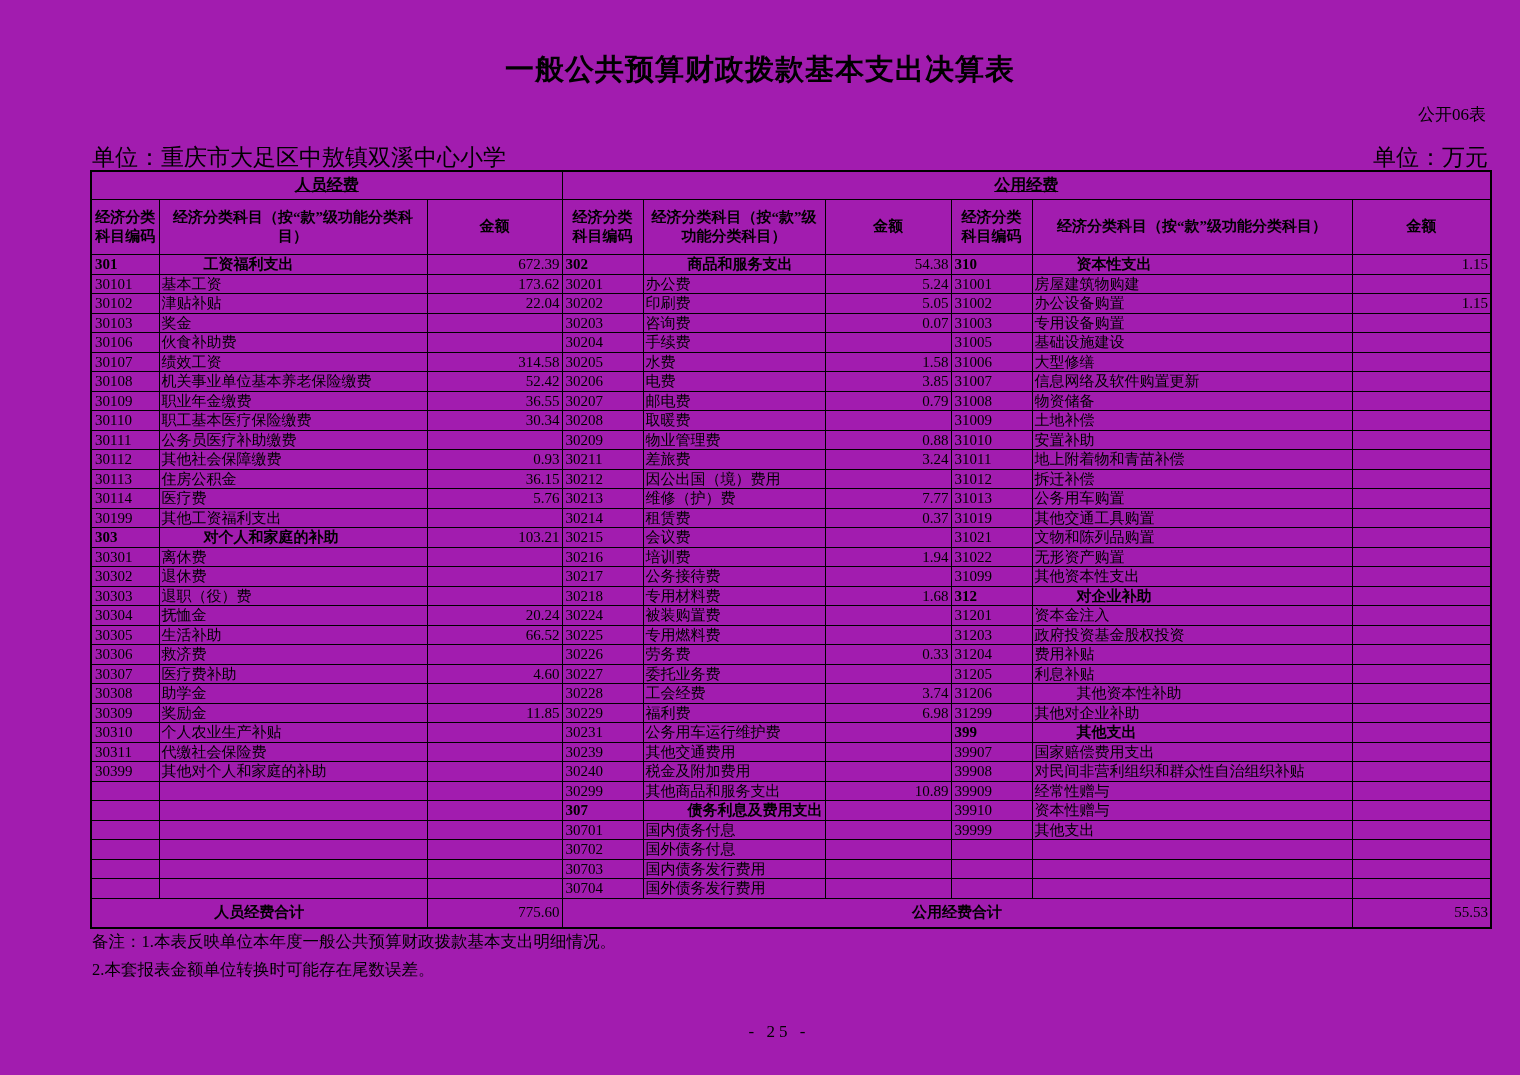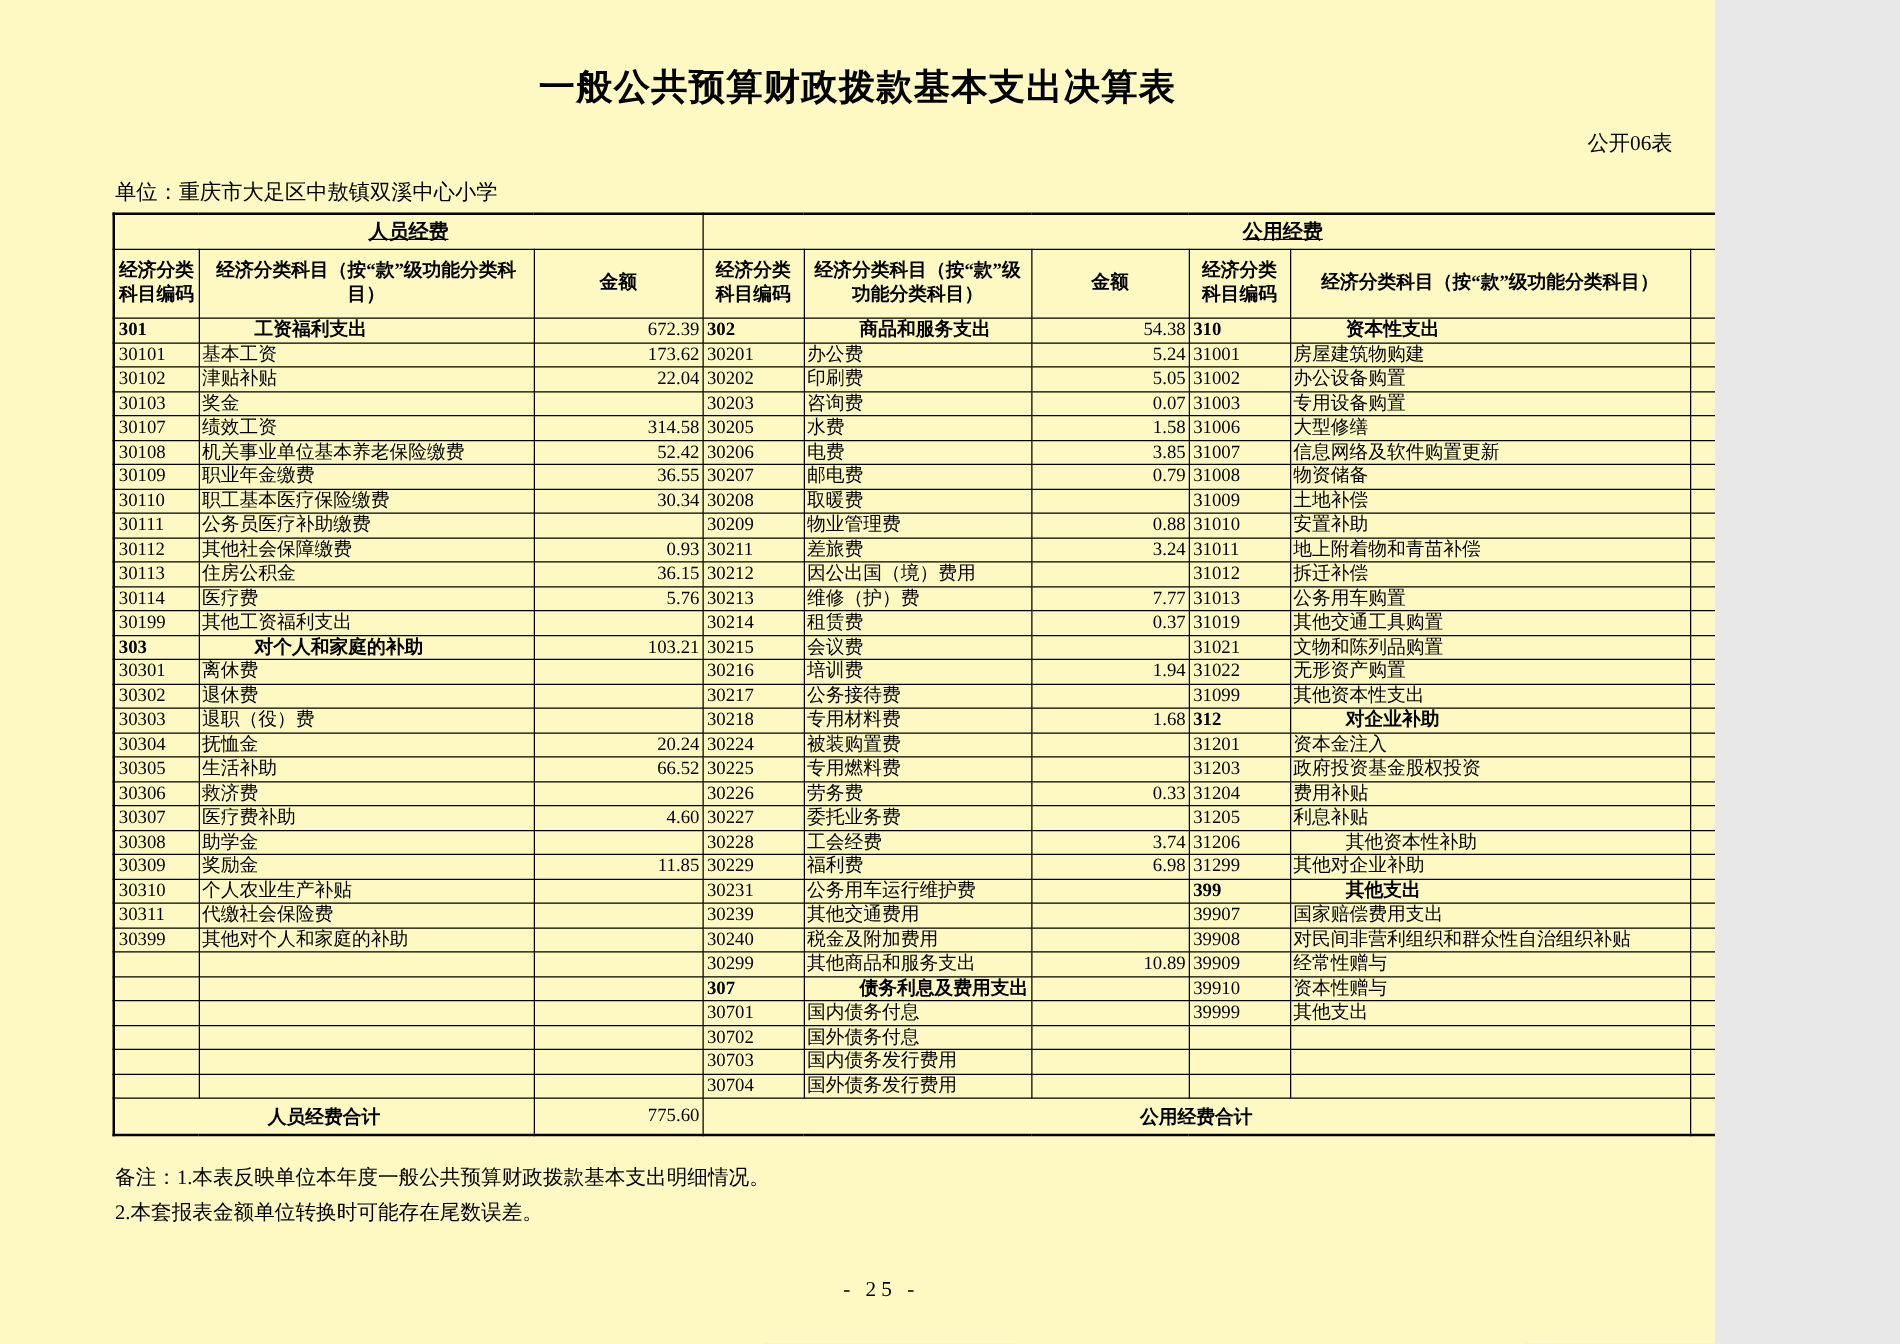--- a/index.html
+++ b/index.html
@@ -1,29 +1,29 @@
 <!DOCTYPE html>
 <html><head>
 <meta charset="utf-8">
 <style>
   html,body { margin:0; padding:0; background:#e8e8e8; }
   .doc {
-    position:relative; width:1372px; height:1075px; background:#fef9c3;
+    position:relative; width:1520px; height:1075px; background:#a21caf;
     font-family:"Liberation Serif","DejaVu Serif",serif; color:#000; overflow:hidden;
   }
   .title {
     position:absolute; top:50px; left:0; width:100%;
     text-align:center; font-size:29px; font-weight:bold; letter-spacing:1px;
   }
   .table-code {
     position:absolute; top:103px; right:34px; font-size:17px;
   }
   .meta-row {
     position:absolute; top:142px; left:92px; width:1396px;
-    display:flex; justify-content:space-between; font-size:17px;
+    display:flex; justify-content:space-between; font-size:23px;
   }
   table.budget {
     position:absolute; left:90px; top:170px; width:1400px;
     border-collapse:collapse; table-layout:fixed; border:2px solid #000;
   }
   table.budget td { border:1px solid #000; overflow:hidden; }
   thead td { text-align:center; font-weight:bold; vertical-align:middle; }
   tr.group-row td { height:25px; font-size:16px;text-decoration:underline; }
   tr.colhead-row td { height:54px; font-size:15px; line-height:1.3; padding:0 3px; }
   tbody td, tfoot td {
@@ -126,20 +126,31 @@
           <td class="subj">奖金</td>
           <td class="amt"></td>
           <td class="code">30203</td>
           <td class="subj">咨询费</td>
           <td class="amt">0.07</td>
           <td class="code">31003</td>
           <td class="subj">专用设备购置</td>
           <td class="amt"></td>
         </tr>
         <tr>
+          <td class="code">30106</td>
+          <td class="subj">伙食补助费</td>
+          <td class="amt"></td>
+          <td class="code">30204</td>
+          <td class="subj">手续费</td>
+          <td class="amt"></td>
+          <td class="code">31005</td>
+          <td class="subj">基础设施建设</td>
+          <td class="amt"></td>
+        </tr>
+        <tr>
           <td class="code">30107</td>
           <td class="subj">绩效工资</td>
           <td class="amt">314.58</td>
           <td class="code">30205</td>
           <td class="subj">水费</td>
           <td class="amt">1.58</td>
           <td class="code">31006</td>
           <td class="subj">大型修缮</td>
           <td class="amt"></td>
         </tr>

